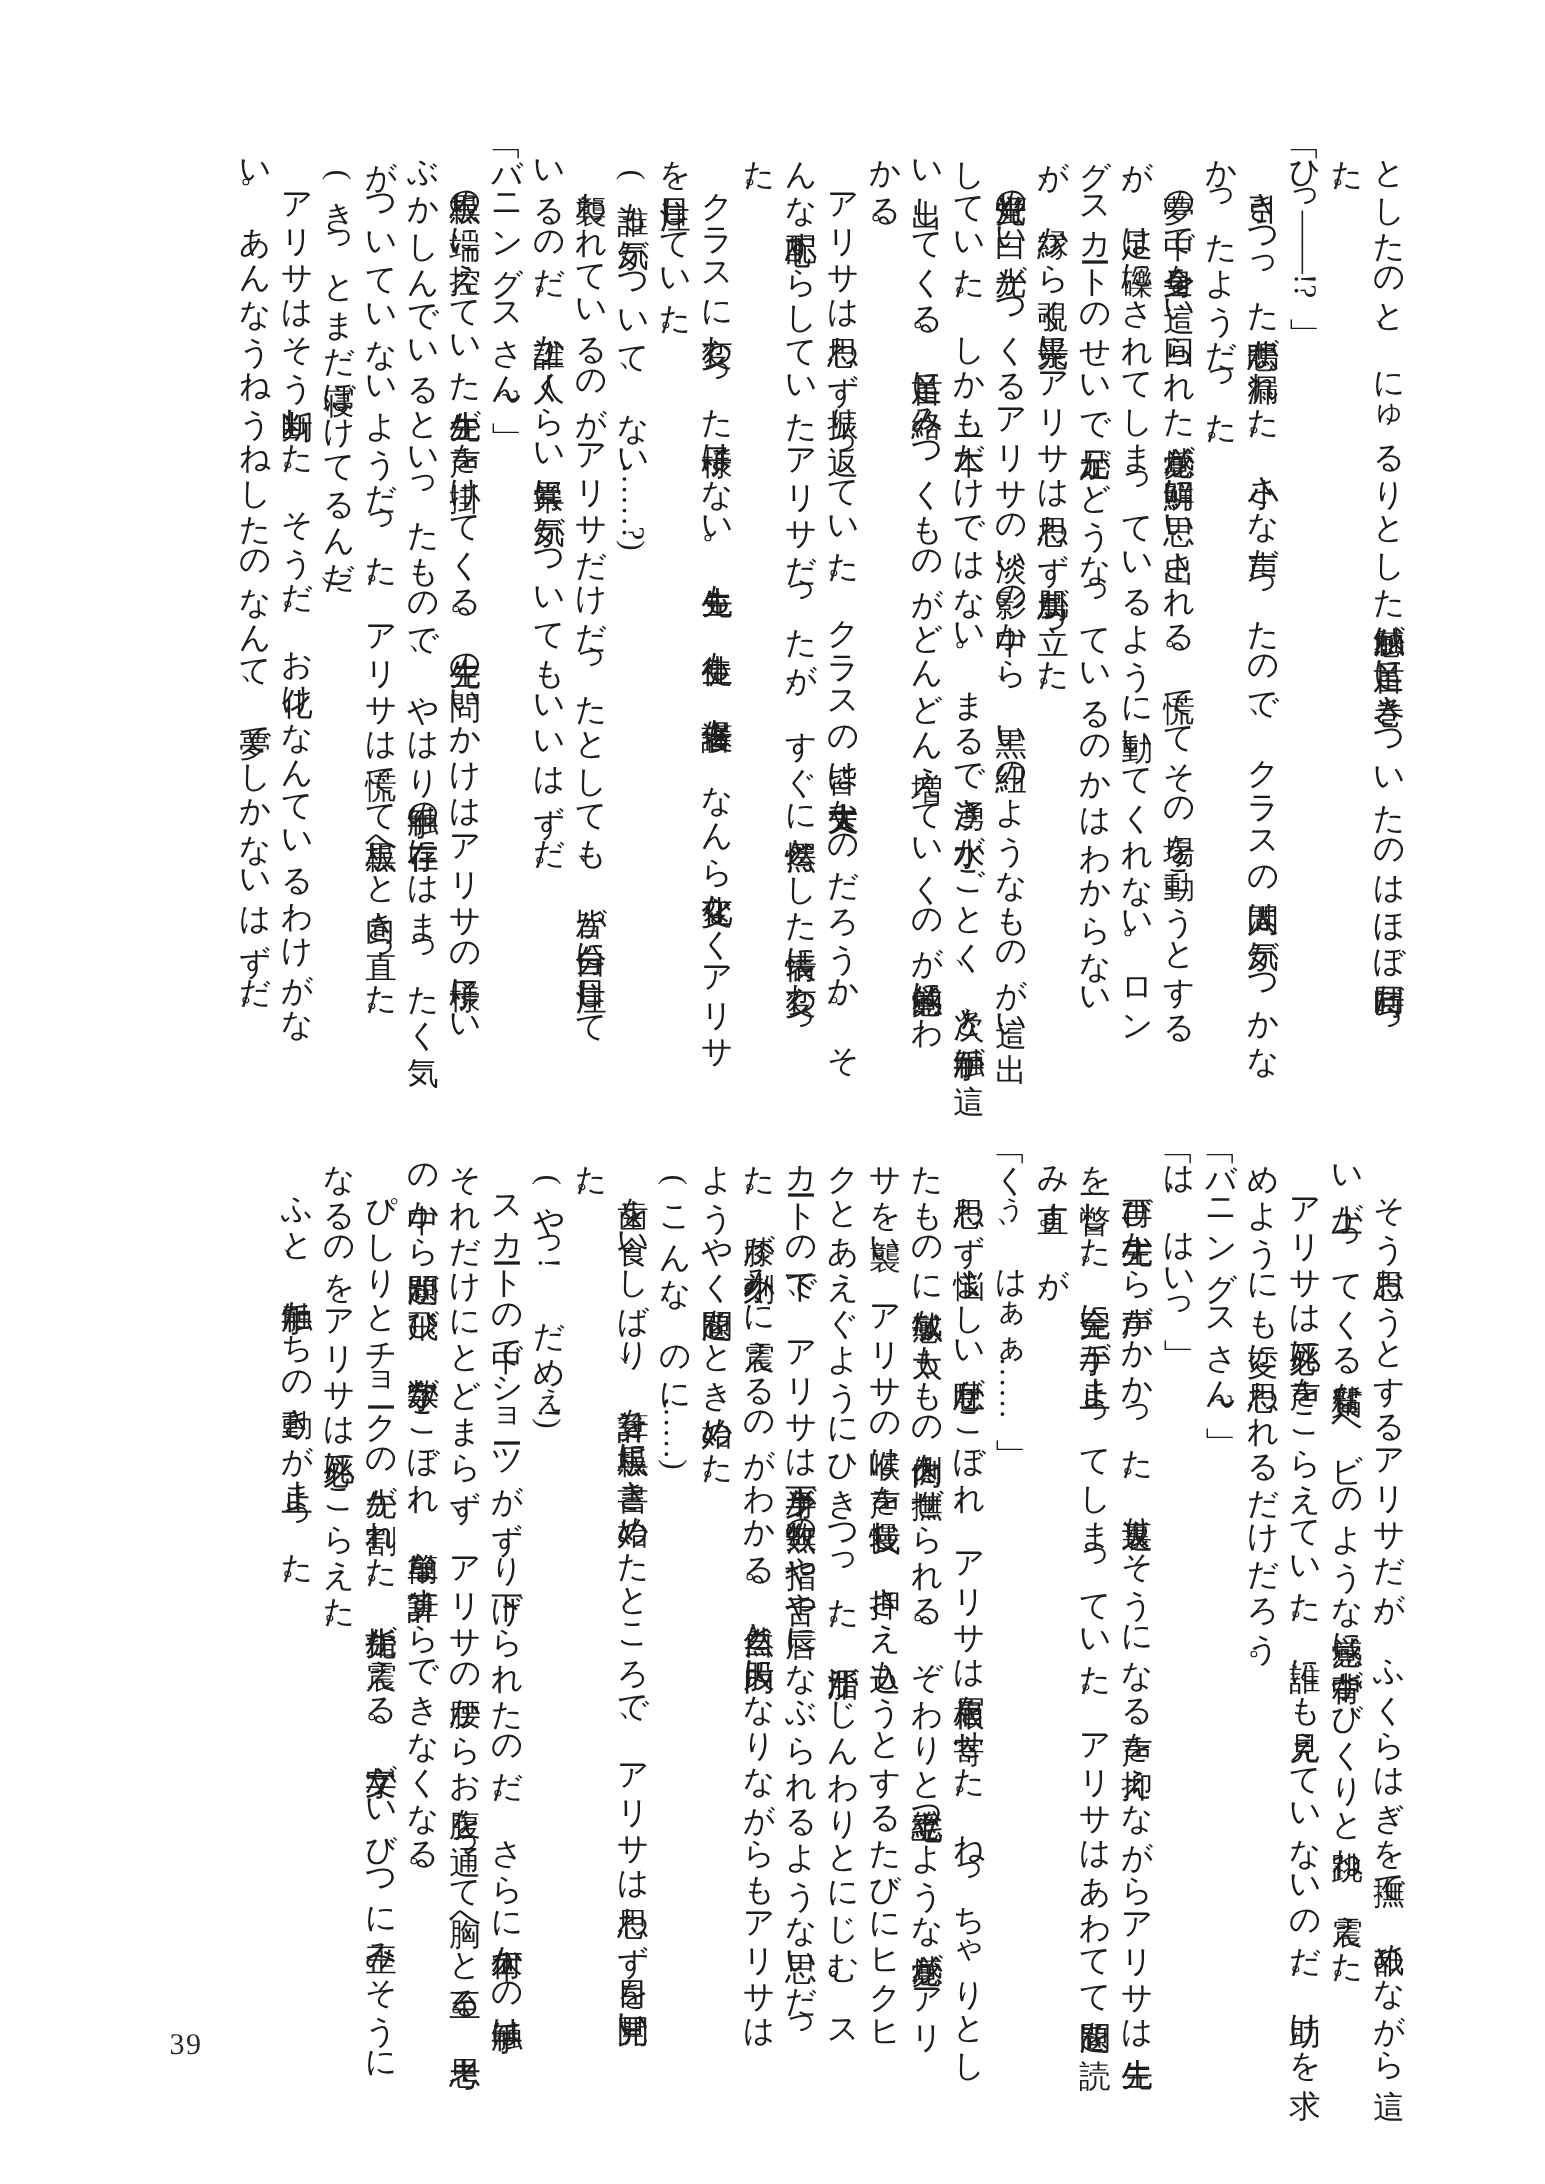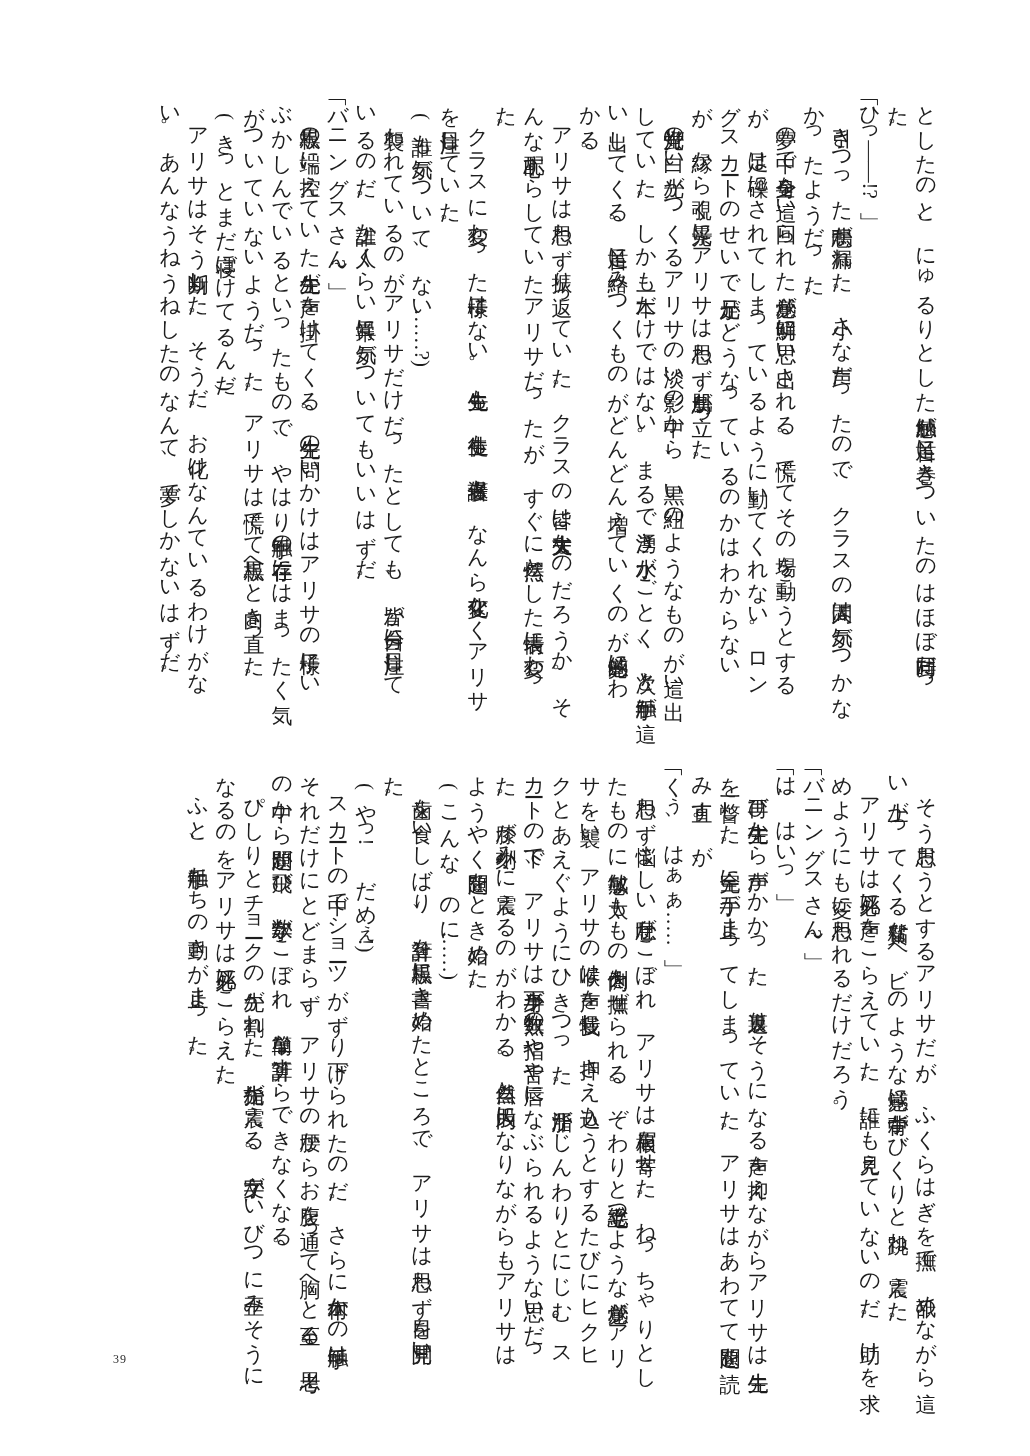--- a/index.html
+++ b/index.html
@@ -39,21 +39,21 @@
     margin: 0;
     padding: 0;
   }
   .para.indent {
     text-indent: 1em;
   }
   .page-number {
     position: absolute;
     left: 113px;
     top: 1352px;
-    font-size: 12px;
+    font-size: 20px;
     color: #2a2a2a;
     letter-spacing: 1px;
   }
 </style>
 </head>
 <body>
 
 <div class="page">
 
   <div id="block-top" class="vblock">

